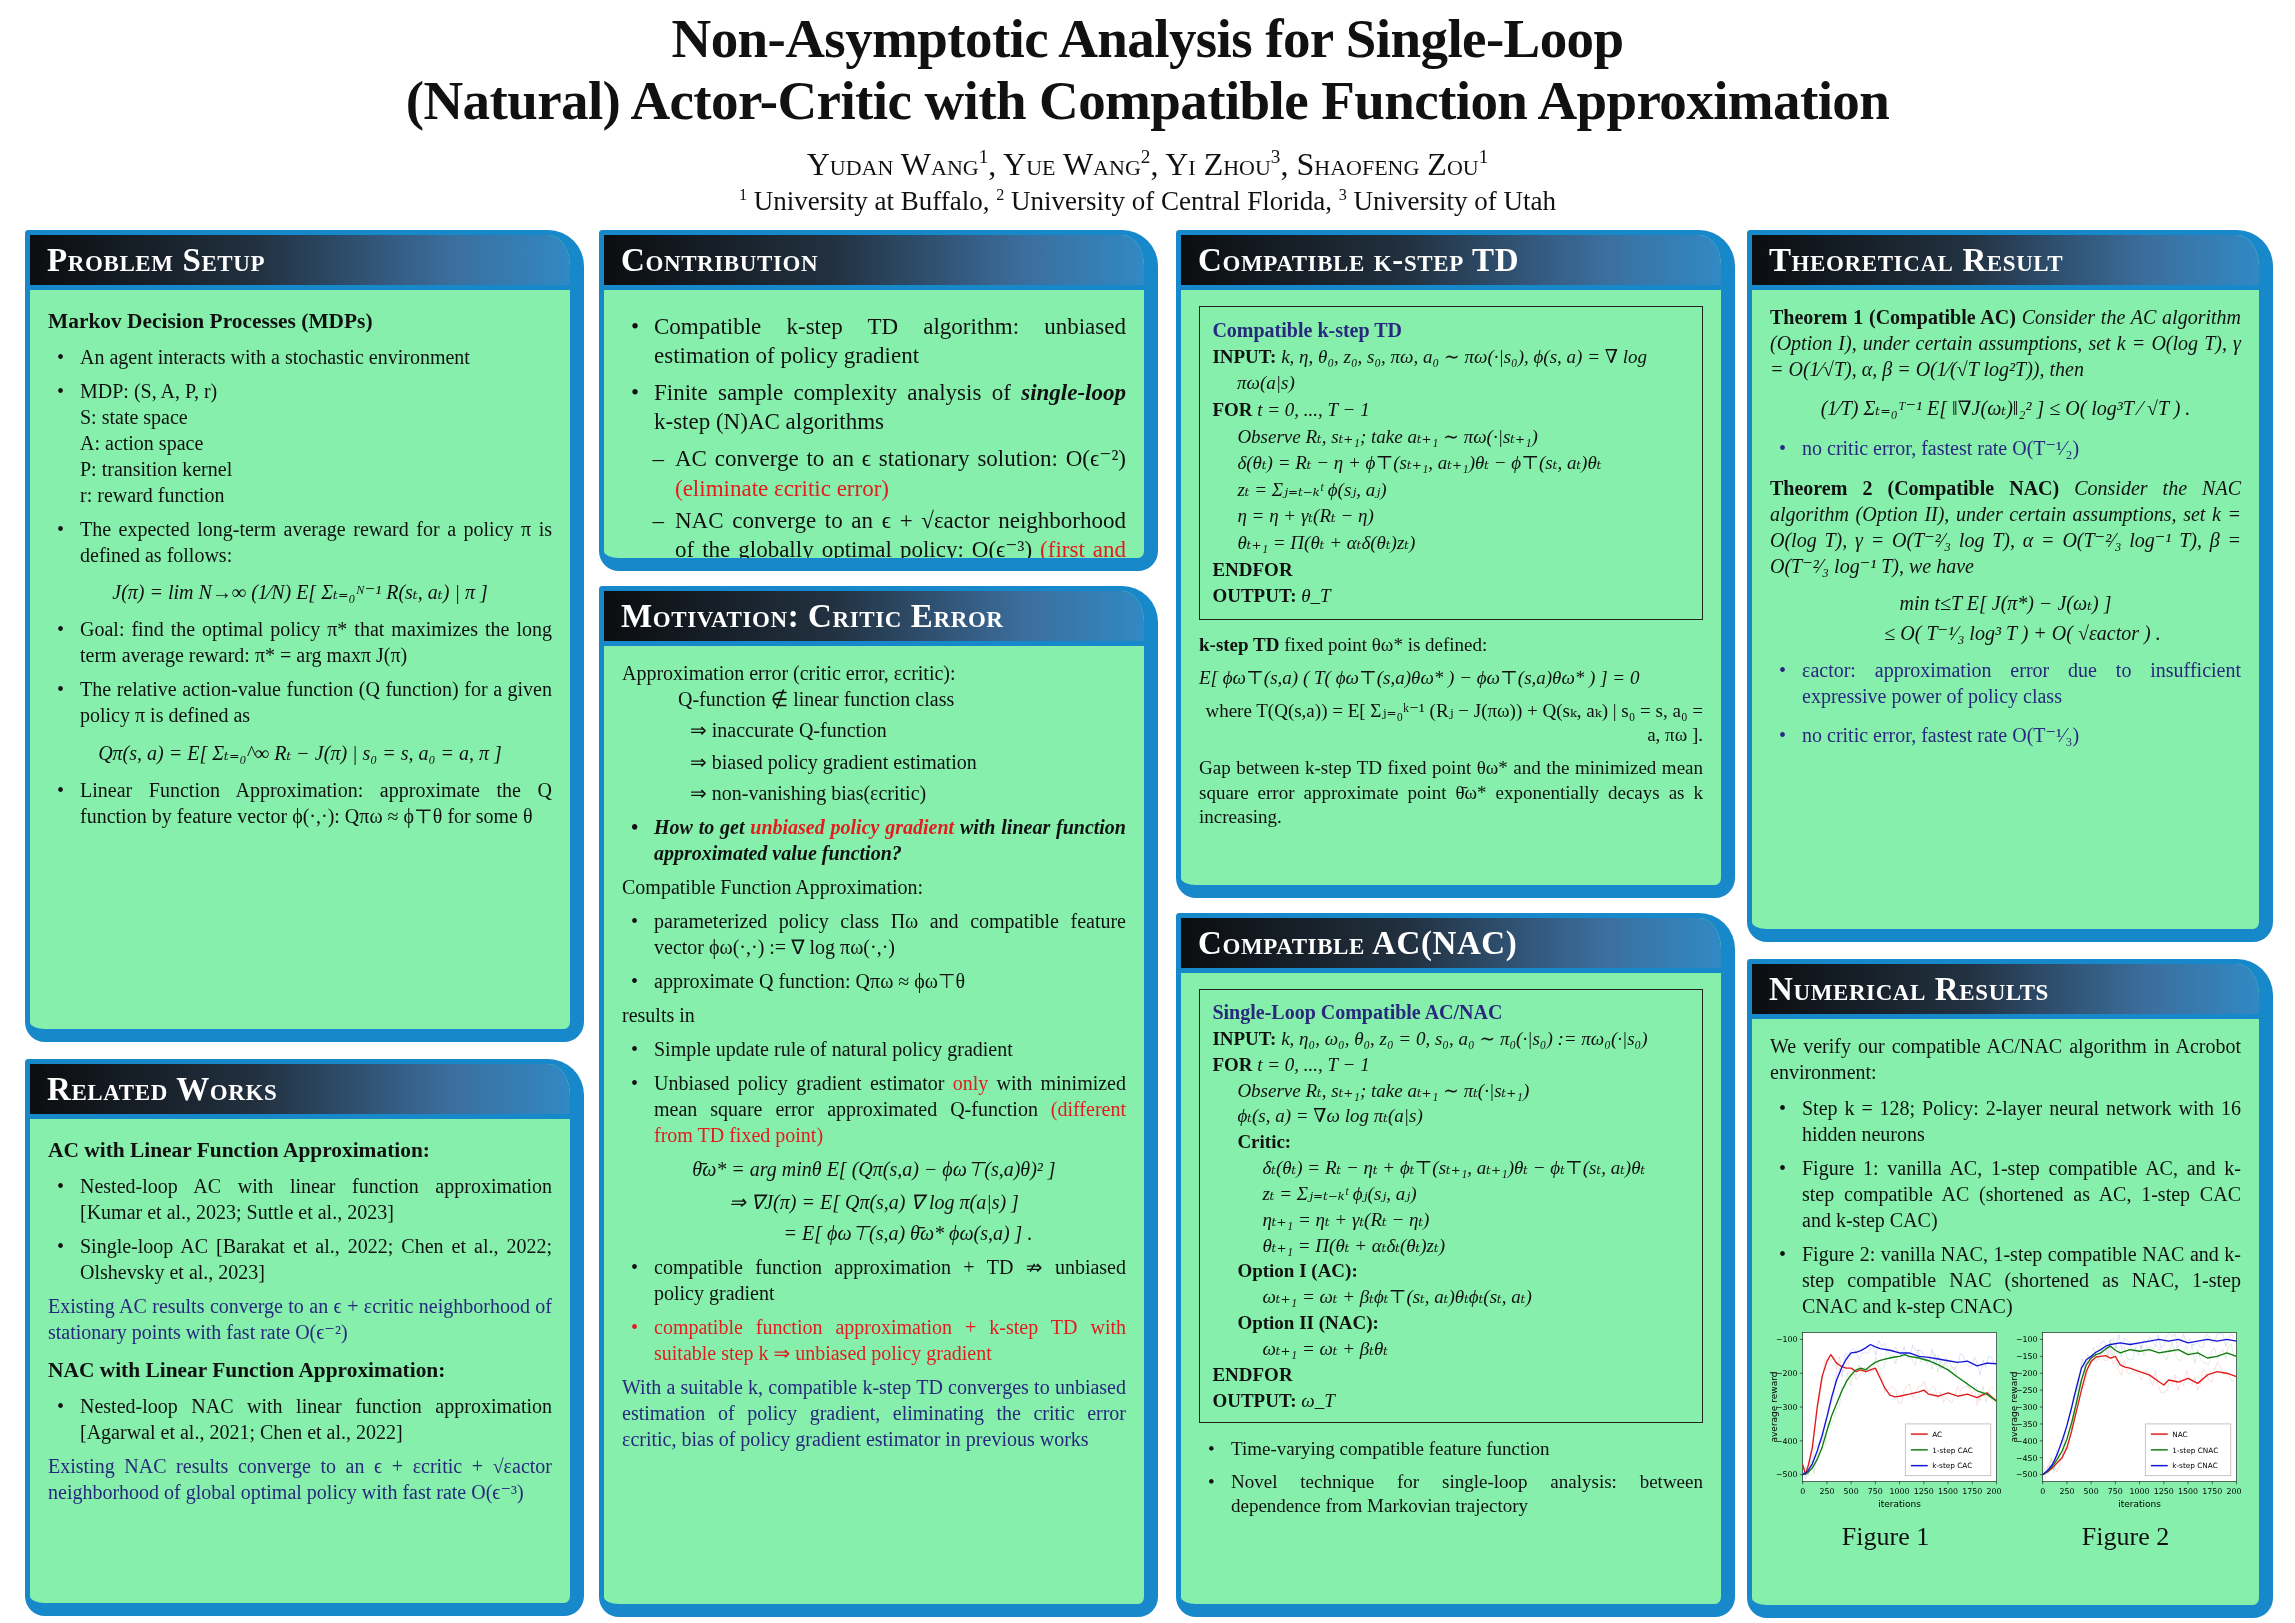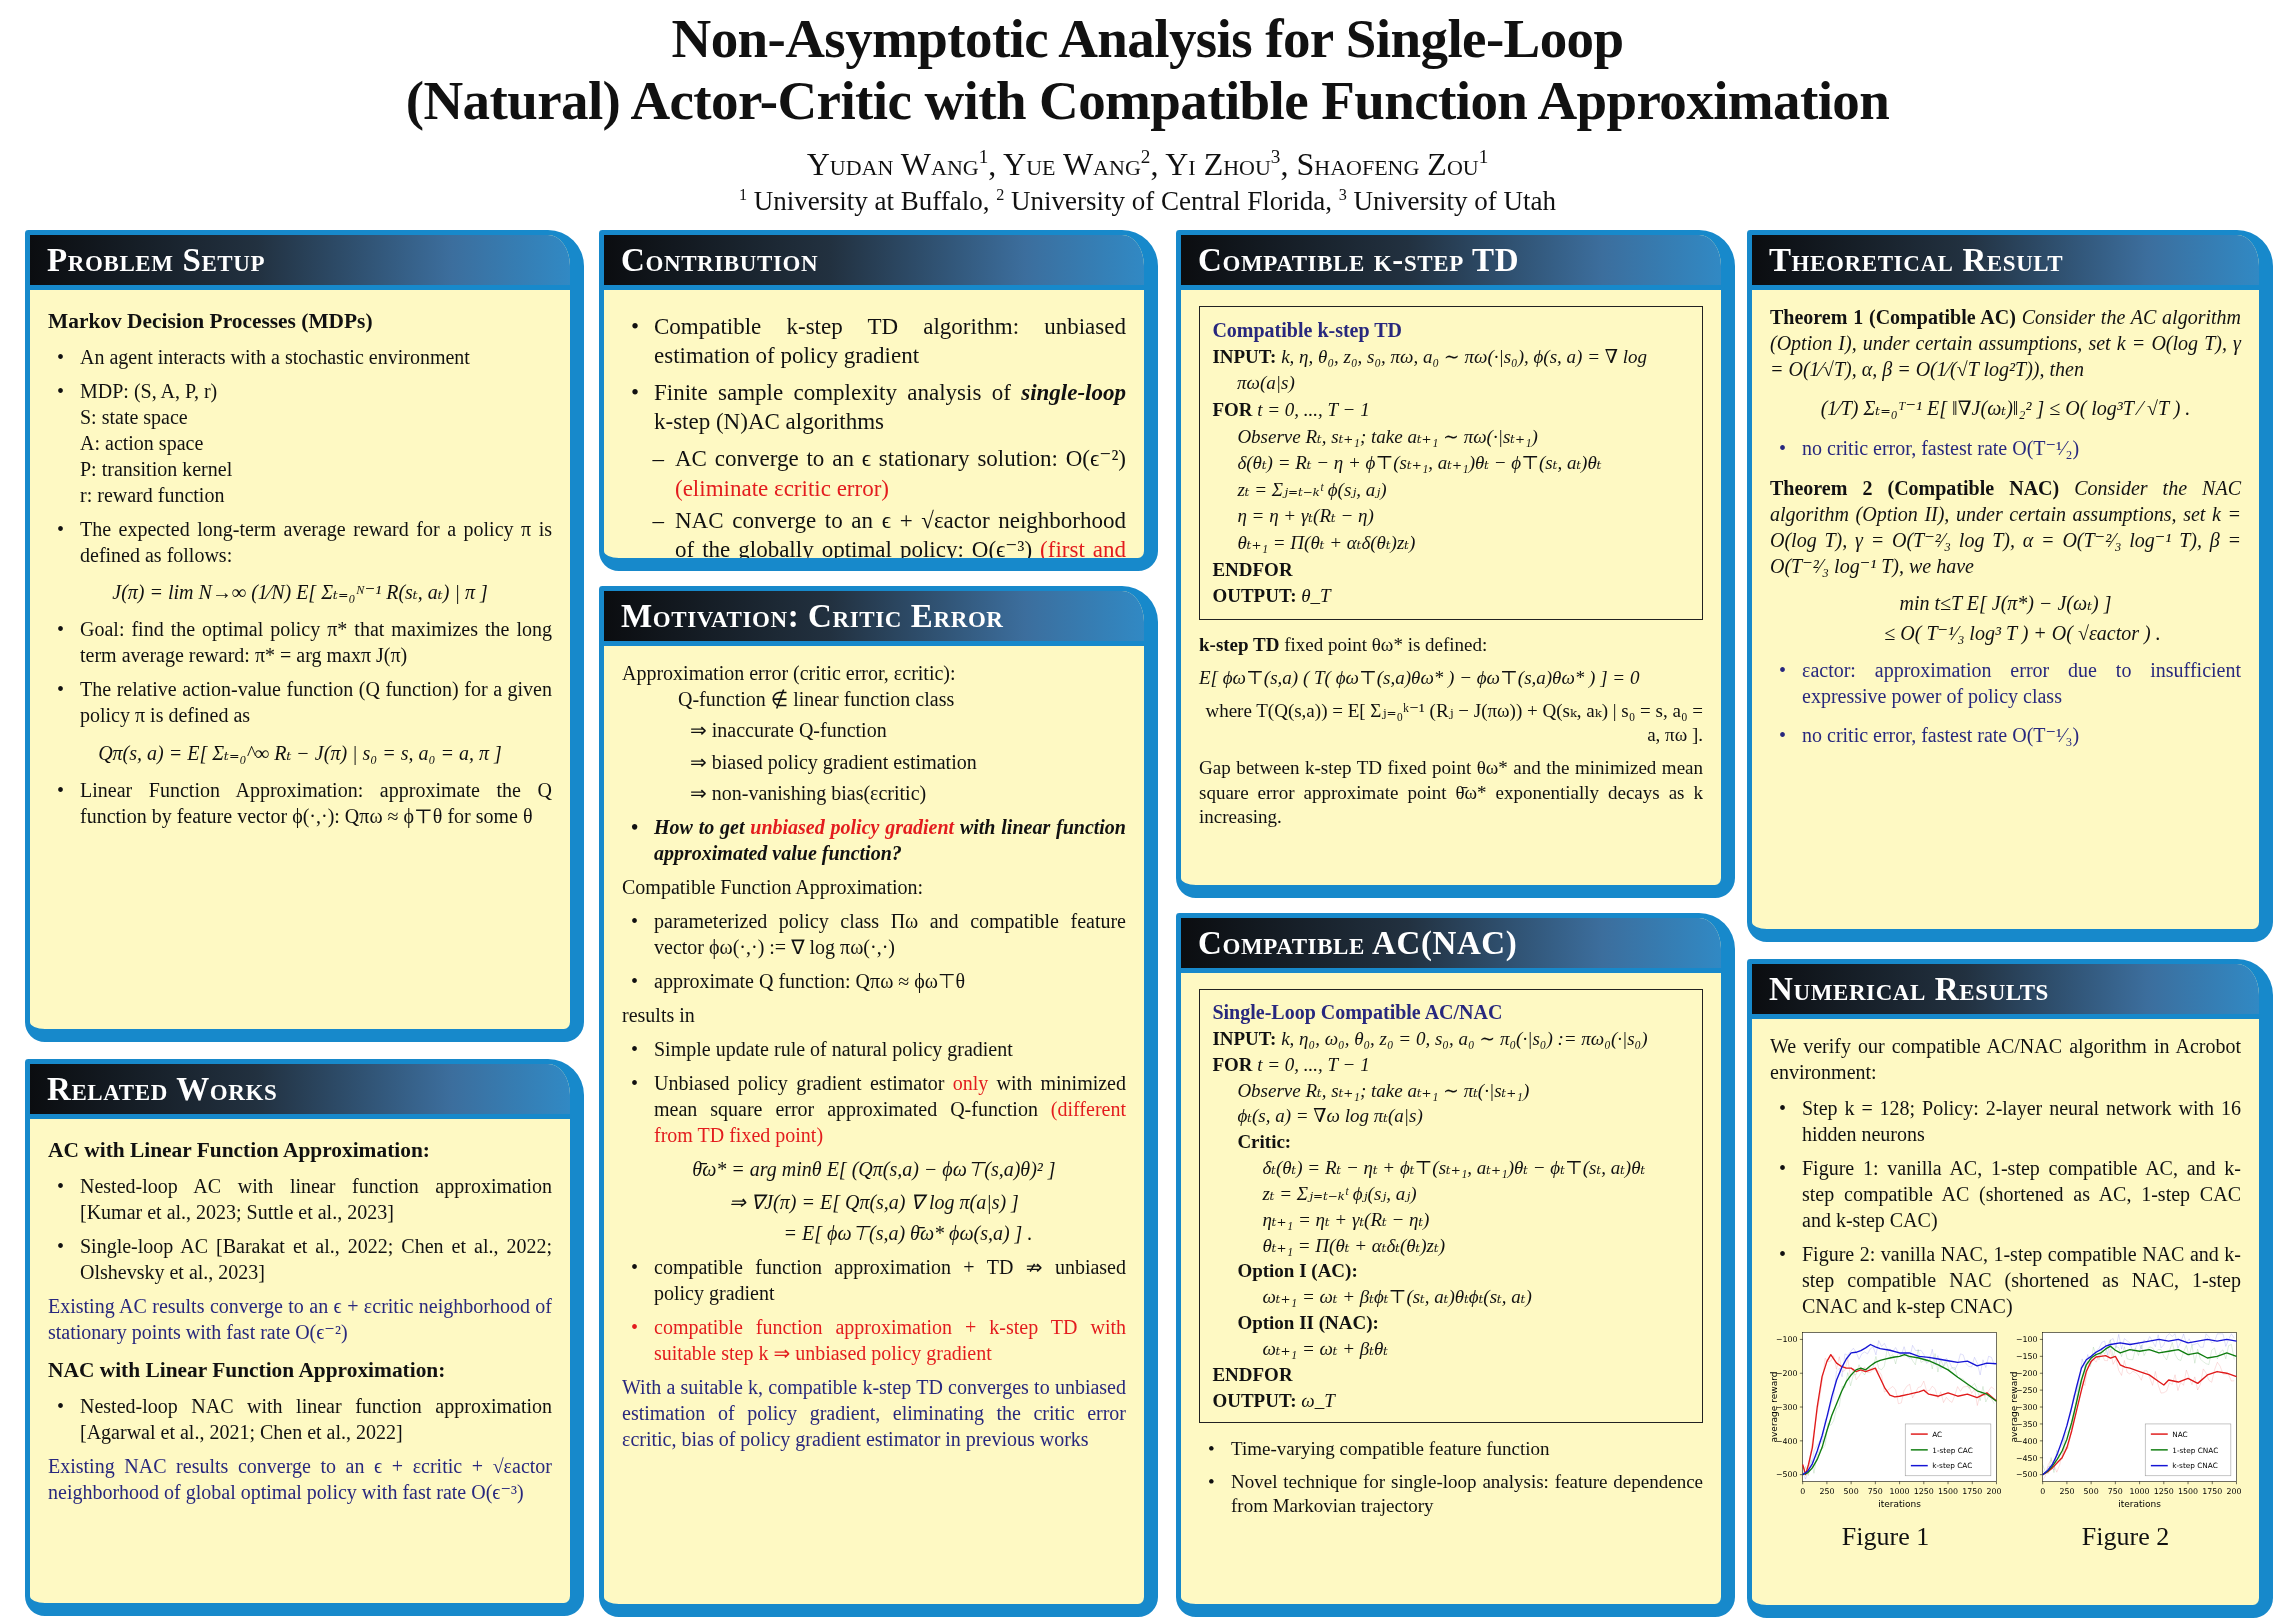--- a/index.html
+++ b/index.html
@@ -11,21 +11,21 @@
   html,body{width:2295px;height:1624px;background:#ffffff;
     font-family:"Liberation Serif","DejaVu Serif","DejaVu Sans",serif;color:#111;}
   .poster{position:relative;width:2295px;height:1624px;overflow:hidden;}
 
   .titleblock{position:absolute;left:0;top:8px;width:100%;text-align:center;}
   .title{font-size:55px;font-weight:bold;line-height:1.12;letter-spacing:-0.6px;}
   .authors{margin-top:14.7px;font-size:32px;font-variant:small-caps;}
   .authors sup,.affils sup{font-size:60%;vertical-align:super;}
   .affils{margin-top:3.4px;font-size:27px;}
 
-  .box{position:absolute;background:#fef9c3;border:5.6px solid var(--accent);
+  .box{position:absolute;background:#86efac;border:5.6px solid var(--accent);
     border-right-width:14.7px;border-bottom-width:13.5px;
     border-radius:3.4px 36px 20px 20px;overflow:hidden;}
   .box-header{height:55px;display:flex;align-items:center;padding:0 17px;
     background:linear-gradient(90deg,#0b0d10 0%,#223140 42%,#3c6e9d 78%,#3189c4 100%);
     border-bottom:5px solid var(--accent);
     color:#fff;font-variant:small-caps;font-weight:bold;font-size:33px;letter-spacing:0.6px;}
   .box-body{padding:13.5px 18px 11.3px 18px;font-size:20px;line-height:1.3;text-align:justify;}
 
   .hd{font-weight:bold;font-size:21.4px;margin:4.5px 0 5.6px 0;}
   .bul{position:relative;padding-left:32px;margin:8px 0;}
@@ -191,21 +191,21 @@
         <div class="algo-line ind2 m">ηₜ₊₁ = ηₜ + γₜ(Rₜ − ηₜ)</div>
         <div class="algo-line ind2 m">θₜ₊₁ = Π(θₜ + αₜδₜ(θₜ)zₜ)</div>
         <div class="ind1 b">Option I (AC):</div>
         <div class="algo-line ind2 m">ωₜ₊₁ = ωₜ + βₜϕₜ⊤(sₜ, aₜ)θₜϕₜ(sₜ, aₜ)</div>
         <div class="ind1 b">Option II (NAC):</div>
         <div class="algo-line ind2 m">ωₜ₊₁ = ωₜ + βₜθₜ</div>
         <div class="b">ENDFOR</div>
         <div><span class="b">OUTPUT:</span><span class="m"> ω_T</span></div>
       </div>
       <div class="bul">Time-varying compatible feature function</div>
-      <div class="bul">Novel technique for single-loop analysis: feature dependence from Markovian trajectory</div>
+      <div class="bul">Novel technique for single-loop analysis: between dependence from Markovian trajectory</div>
     </div>
   </div>
 
   <div class="box" style="left:1747px;top:230px;width:526px;height:712px;">
     <div class="box-header">Theoretical Result</div>
     <div class="box-body" style="font-size:20px;">
       <div>
         <span class="b">Theorem 1 (Compatible AC)</span><span class="it"> Consider the AC algorithm (Option I), under certain assumptions, set k = O(log T), γ = O(1⁄√T), α, β = O(1⁄(√T log²T)), then</span>
       </div>
       <div class="fml" style="margin:13.5px 0;">(1⁄T) Σₜ₌₀ᵀ⁻¹ E[ ‖∇J(ωₜ)‖₂² ]  ≤  O( log³T ⁄ √T ) .</div>

